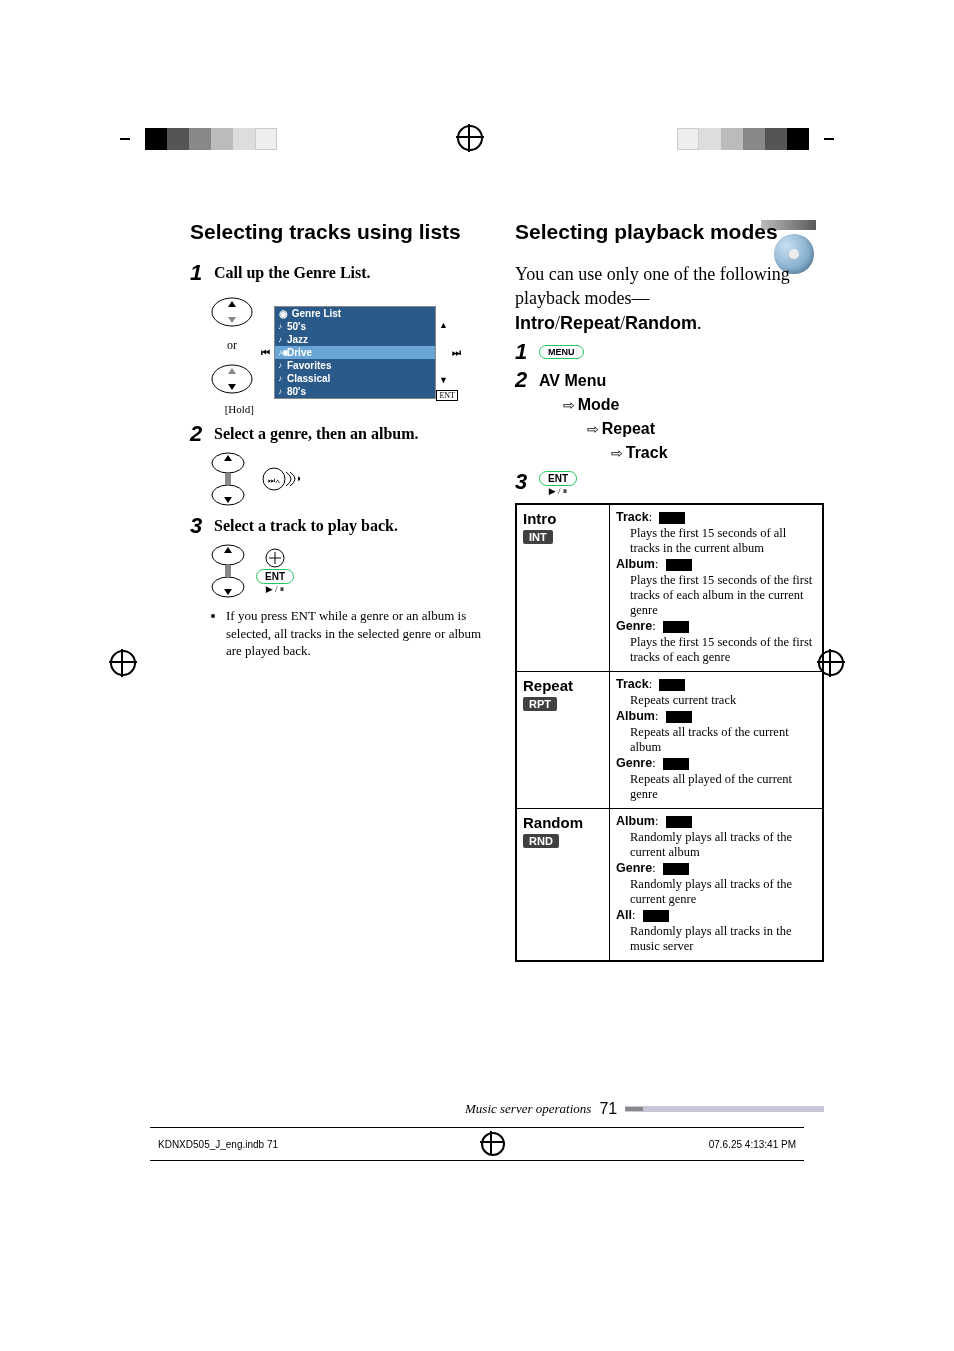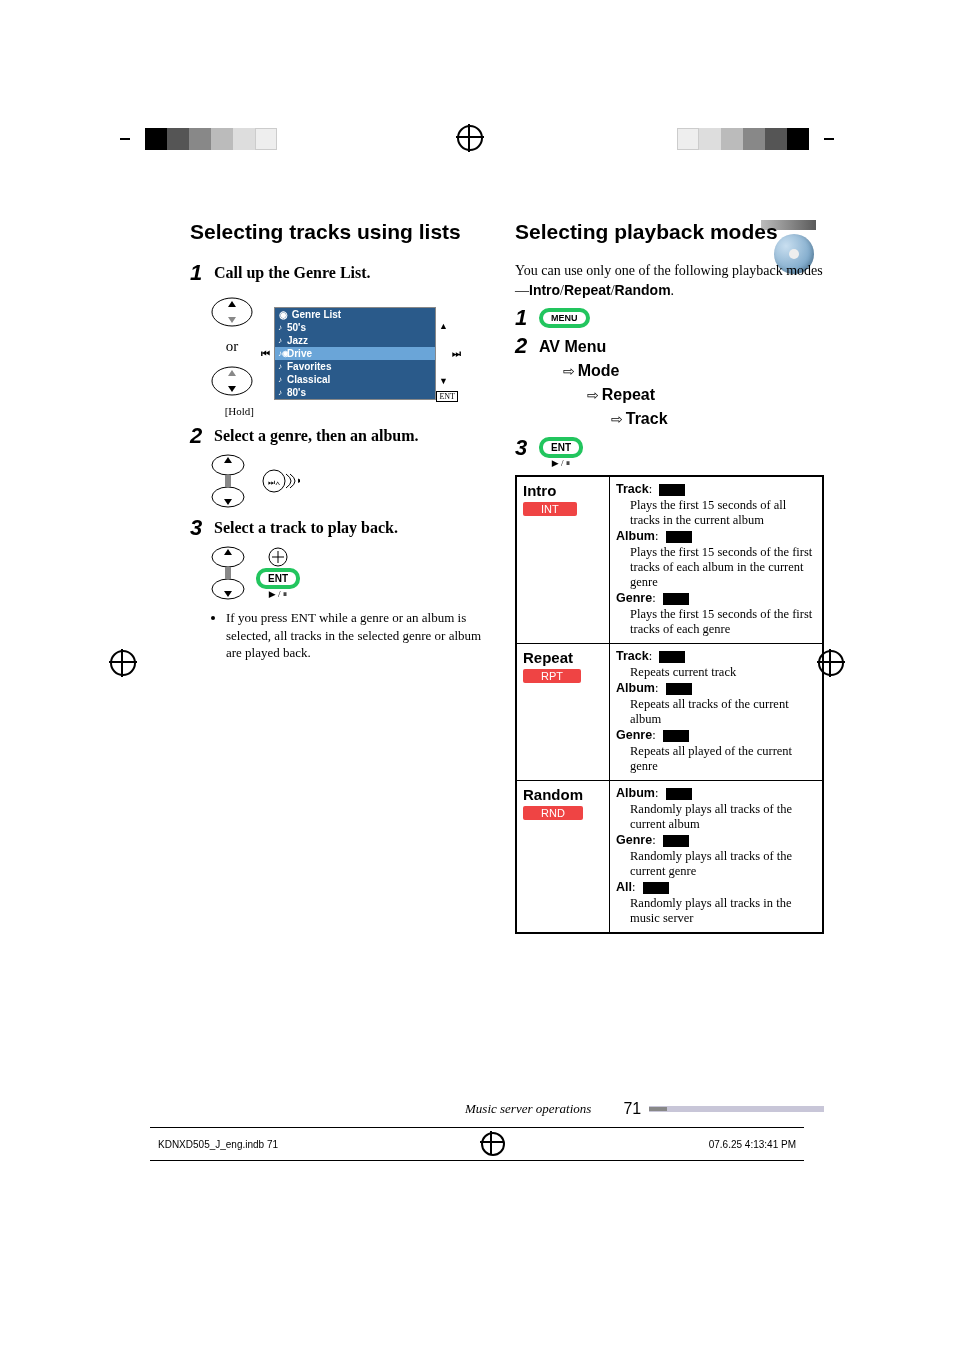--- a/index.html
+++ b/index.html
@@ -47,32 +47,32 @@
     font-size: 22px;
     line-height: 1;
     min-width: 16px;
   }
   .step-text {
     font-size: 16px;
     font-weight: bold;
     padding-top: 2px;
   }
   .body-text {
-    font-size: 14px;
+    font-size: 18px;
     line-height: 1.35;
     margin: 0 0 6px 0;
   }
   .dpad {
     width: 44px;
     height: 44px;
     position: relative;
     display: inline-block;
     vertical-align: middle;
   }
-  .or-word { font-size: 15px; margin: 4px 0; text-align: center; width: 44px; }
+  .or-word { font-size: 12px; margin: 4px 0; text-align: center; width: 44px; }
   .hold-label { font-size: 11px; text-align: right; width: 44px; margin-top: 2px; }
   .genre-list-box {
     display: inline-block;
     width: 160px;
     vertical-align: top;
     margin-left: 10px;
     border: 1px solid #888;
     font-family: Arial, sans-serif;
     font-size: 10px;
   }
@@ -116,21 +116,21 @@
     list-style: disc;
     padding-left: 36px;
     margin: 8px 0 14px 0;
   }
   .bullet-list li {
     font-size: 13px;
     line-height: 1.35;
   }
   .ent-btn {
     display: inline-block;
-    border: 4px solid #22c55e;
+    border: 1px solid #22c55e;
     border-radius: 10px;
     padding: 1px 8px;
     font-family: Arial, sans-serif;
     font-size: 10px;
     font-weight: bold;
     vertical-align: middle;
   }
   .ent-sub {
     font-size: 9px;
     text-align: center;
@@ -177,26 +177,26 @@
     width: 80px;
     text-align: left;
   }
   .mode-name {
     font-family: Arial, sans-serif;
     font-weight: bold;
     font-size: 15px;
   }
   .mode-badge {
     display: inline-block;
-    background: #ef4444;
+    background: #404040;
     color: #fff;
     font-family: Arial, sans-serif;
     font-size: 11px;
-    font-weight: normal;
-    padding: 1px 18px;
+    font-weight: bold;
+    padding: 1px 6px;
     border-radius: 2px;
     margin-top: 3px;
   }
   .desc-line { margin: 0 0 1px 0; }
   .desc-line strong.label {
     font-family: Arial, sans-serif;
   }
   .small-icon {
     display: inline-block;
     width: 26px;
@@ -215,21 +215,20 @@
     display: flex;
     align-items: center;
     gap: 8px;
     font-style: italic;
     font-size: 13px;
   }
   .footer-line .pg {
     font-style: normal;
     font-family: Arial, sans-serif;
     font-size: 16px;
-    margin-left: 24px;
   }
   .footer-bar {
     flex: 1;
     height: 6px;
     background: #c8c6d8;
     position: relative;
   }
   .footer-bar::before {
     content: "";
     position: absolute;

